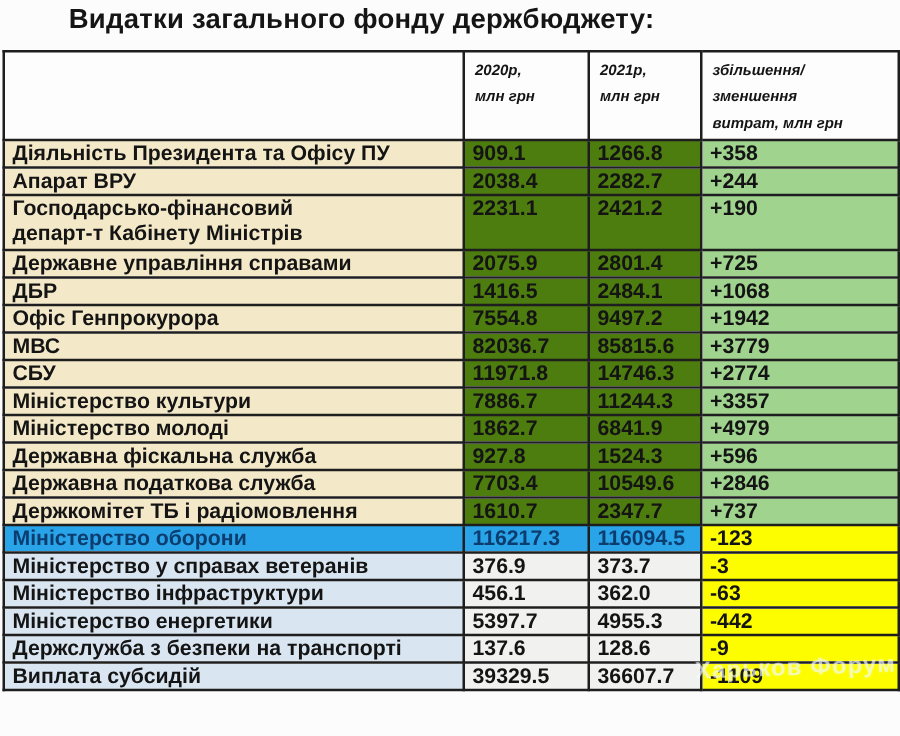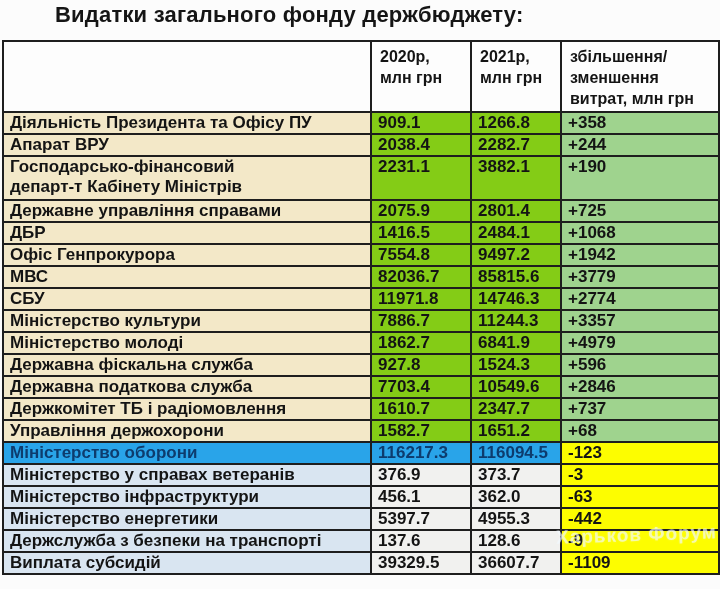--- a/index.html
+++ b/index.html
@@ -26,37 +26,38 @@
     font-weight:bold;
     color:#141414;
     overflow:hidden;
     box-sizing:border-box;
   }
   thead th {
     background:#fdfdfd;
     text-align:left;
     vertical-align:top;
     padding:4px 6px 2px 8px;
-    font-size:16px;
+    font-size:12px;
     line-height:21px;
     white-space:pre-line;
     height:64px;
+    font-style:italic;
   }
   tbody td {
     height:21px;
     line-height:20px;
     padding:0 4px 0 6px;
     vertical-align:top;
     font-size:17px;
     white-space:pre-line;
   }
   tr.tall td { height:44px;margin-top:16px; }
   
   .r-cream .lbl { background:#f3e8c8; }
-  .r-cream .val { background:#84cc16; }
+  .r-cream .val { background:#4d7c0f; }
   .chg.green    { background:#9fd38e; }
   
   .r-blue .lbl, .r-blue .val { background:#29a4e9; color:#0d3c6e; }
   
   .r-light .lbl { background:#d9e5f1; }
   .r-light .val { background:#f1f1ef; }
   .chg.yellow   { background:#fdfd00; color:#141414; }
   .watermark {
     position:absolute; left:556px; top:524px;
     font-size:19px; font-weight:bold;
@@ -101,21 +102,21 @@
     <tr class="r-cream">
       <td class="lbl">Апарат ВРУ</td>
       <td class="val">2038.4</td>
       <td class="val">2282.7</td>
       <td class="chg green">+244</td>
     </tr>
     <tr class="r-cream tall">
       <td class="lbl">Господарсько-фінансовий
 департ-т Кабінету Міністрів</td>
       <td class="val">2231.1</td>
-      <td class="val">3882.1</td>
+      <td class="val">2421.2</td>
       <td class="chg green">+190</td>
     </tr>
     <tr class="r-cream">
       <td class="lbl">Державне управління справами</td>
       <td class="val">2075.9</td>
       <td class="val">2801.4</td>
       <td class="chg green">+725</td>
     </tr>
     <tr class="r-cream">
       <td class="lbl">ДБР</td>
@@ -163,26 +164,20 @@
       <td class="lbl">Державна податкова служба</td>
       <td class="val">7703.4</td>
       <td class="val">10549.6</td>
       <td class="chg green">+2846</td>
     </tr>
     <tr class="r-cream">
       <td class="lbl">Держкомітет ТБ і радіомовлення</td>
       <td class="val">1610.7</td>
       <td class="val">2347.7</td>
       <td class="chg green">+737</td>
-    </tr>
-    <tr class="r-cream">
-      <td class="lbl">Управління держохорони</td>
-      <td class="val">1582.7</td>
-      <td class="val">1651.2</td>
-      <td class="chg green">+68</td>
     </tr>
     <tr class="r-blue">
       <td class="lbl">Міністерство оборони</td>
       <td class="val">116217.3</td>
       <td class="val">116094.5</td>
       <td class="chg yellow">-123</td>
     </tr>
     <tr class="r-light">
       <td class="lbl">Міністерство у справах ветеранів</td>
       <td class="val">376.9</td>

